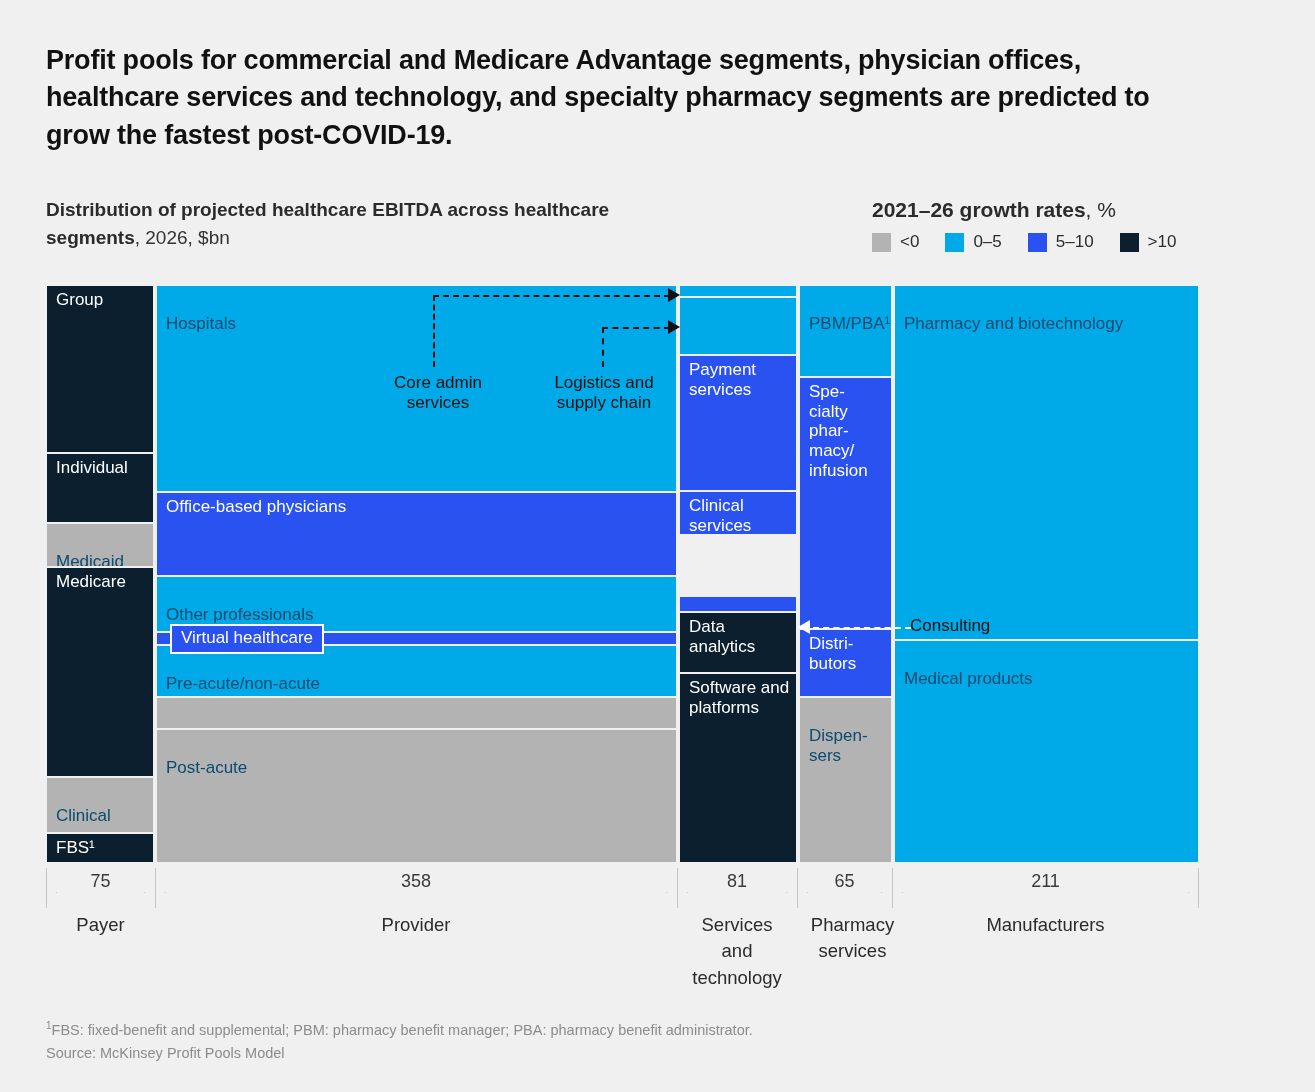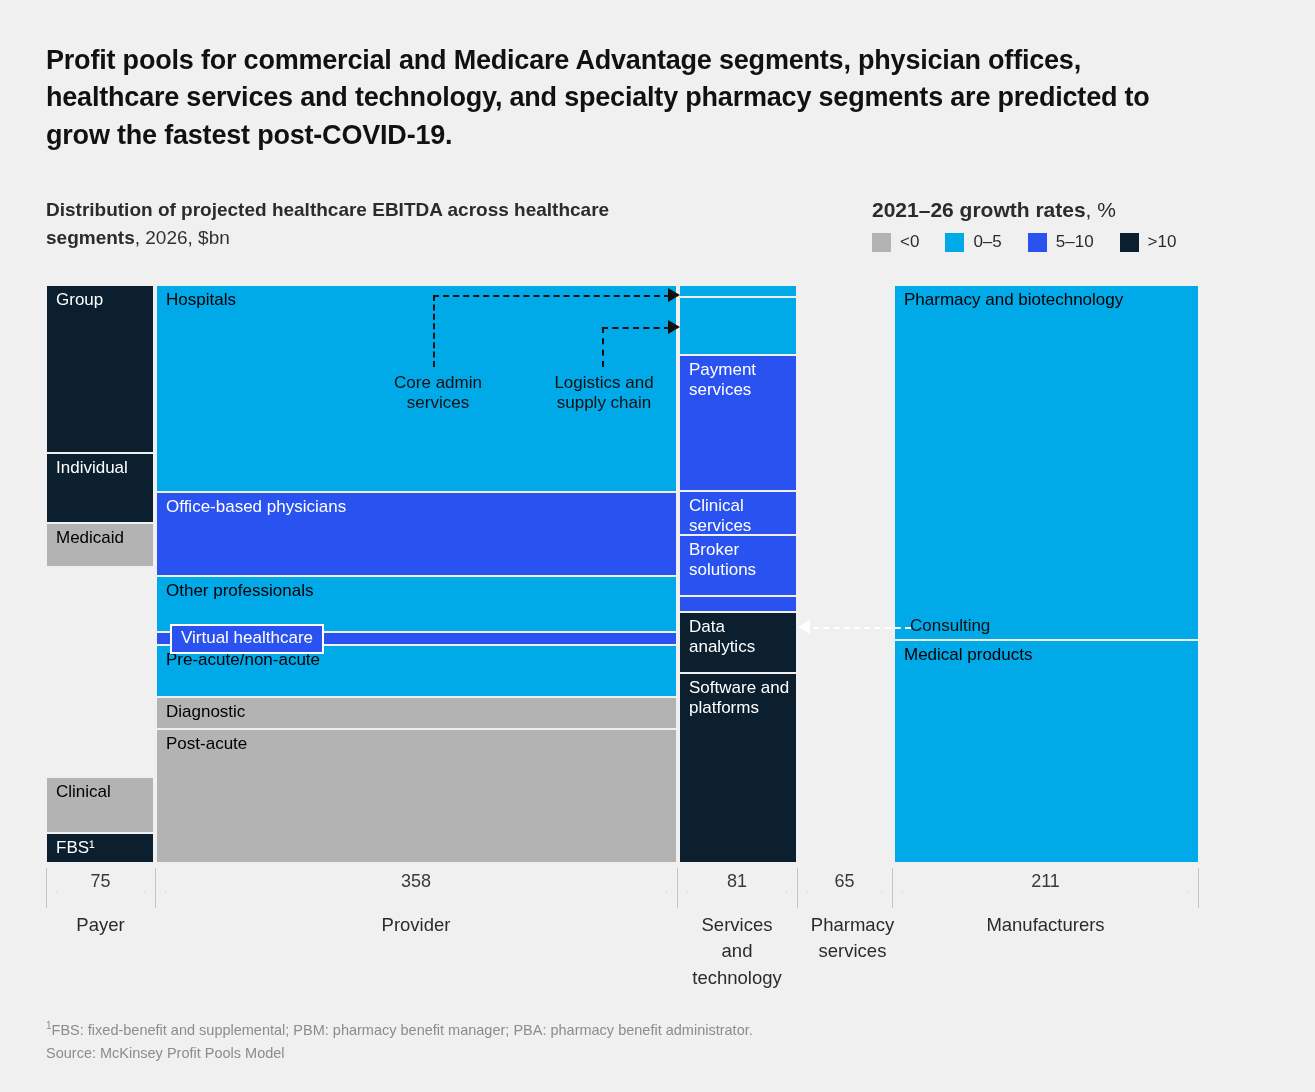--- a/index.html
+++ b/index.html
@@ -36,21 +36,21 @@
   .col{position:absolute; top:0; height:100%;}
   .cell{position:absolute; left:0; right:0; box-sizing:border-box;
         border:1.6px solid #f0f0f0; overflow:hidden;}
   .cell .lbl{position:absolute; left:9px; top:4px; right:4px;
         font-size:17px; line-height:1.16; }
   .dark{background:#0b1f2e;}
   .gray{background:#b3b3b3;}
   .lblue{background:#00a9e8;}
   .blue{background:#2a52f0;}
   .t-light{color:#ffffff;}
-  .t-dark{color:#000000;}
+  .t-dark{color:#0c4a6e;margin-top:24px;}
 
   
   .axis{position:absolute; left:46px; top:866px; width:1153px; height:44px;}
   .axis-seg{position:absolute; top:0; height:44px;}
   .axis-line{position:absolute; left:0; right:0; top:21px; height:1px; background:#b9b9b9;}
   .axis-val{position:absolute; top:5px; left:0; right:0; text-align:center;
             font-size:18px; color:#3a3a3a; background:#f0f0f0; display:inline-block;}
   .axis-val span{background:#f0f0f0; padding:0 8px;}
   .tick{position:absolute; top:2px; width:1px; height:40px; background:#c4c4c4;}
   .arrowL,.arrowR{position:absolute; top:15px; width:0;height:0;
@@ -117,20 +117,23 @@
   <div class="col" style="left:0px;width:108px;">
     <div class="cell dark" style="top:0px;height:168px;">
         <span class="lbl t-light">Group</span>
       </div>
     <div class="cell dark" style="top:168px;height:70px;">
         <span class="lbl t-light">Individual</span>
       </div>
     <div class="cell gray" style="top:238px;height:44px;text-decoration:underline;">
         <span class="lbl t-dark">Medicaid</span>
       </div>
+    <div class="cell dark" style="top:282px;height:210px;">
+        <span class="lbl t-light">Medicare</span>
+      </div>
     <div class="cell gray" style="top:492px;height:56px;">
         <span class="lbl t-dark">Clinical</span>
       </div>
     <div class="cell dark" style="top:548px;height:30px;">
         <span class="lbl t-light">FBS¹</span>
       </div>
   </div>
 
   <div class="col" style="left:110px;width:521px;">
     <div class="cell lblue" style="top:0px;height:207px;">
@@ -156,32 +159,49 @@
 
   <div class="col" style="left:633px;width:118px;">
     <div class="cell lblue" style="top:0px;height:12px;"></div>
     <div class="cell lblue" style="top:12px;height:58px;"></div>
     <div class="cell blue" style="top:70px;height:136px;">
         <span class="lbl t-light">Payment services</span>
       </div>
     <div class="cell blue" style="top:206px;height:44px;">
         <span class="lbl t-light">Clinical services</span>
       </div>
-    <div class="cell blue" style="top:250px;height:61px;">
-        <span class="lbl t-light">Broker solutions</span>
-      </div>
     <div class="cell blue" style="top:311px;height:16px;"></div>
     <div class="cell dark" style="top:327px;height:61px;">
         <span class="lbl t-light">Data analytics</span>
       </div>
     <div class="cell dark" style="top:388px;height:190px;">
         <span class="lbl t-light">Software and platforms</span>
       </div>
   </div>
 
+  <div class="col" style="left:753px;width:93px;">
+    <div class="cell lblue" style="top:0px;height:92px;">
+        <span class="lbl t-dark" style="white-space:pre-line">PBM/PBA¹</span>
+      </div>
+    <div class="cell blue" style="top:92px;height:252px;">
+        <span class="lbl t-light" style="white-space:pre-line">Spe-
+cialty
+phar-
+macy/
+infusion</span>
+      </div>
+    <div class="cell blue" style="top:344px;height:68px;">
+        <span class="lbl t-light" style="white-space:pre-line">Distri-
+butors</span>
+      </div>
+    <div class="cell gray" style="top:412px;height:166px;">
+        <span class="lbl t-dark" style="white-space:pre-line">Dispen-
+sers</span>
+      </div>
+  </div>
 
   <div class="col" style="left:848px;width:305px;">
     <div class="cell lblue" style="top:0px;height:355px;">
         <span class="lbl t-dark">Pharmacy and biotechnology</span>
       </div>
     <div class="cell lblue" style="top:355px;height:223px;">
         <span class="lbl t-dark">Medical products</span>
       </div>
   </div>
 

